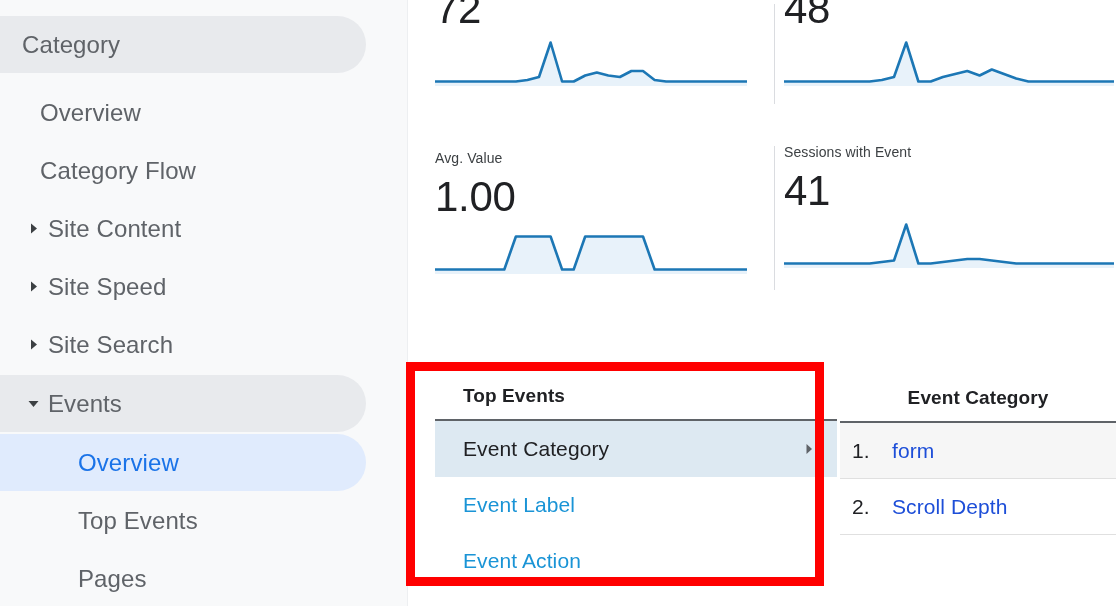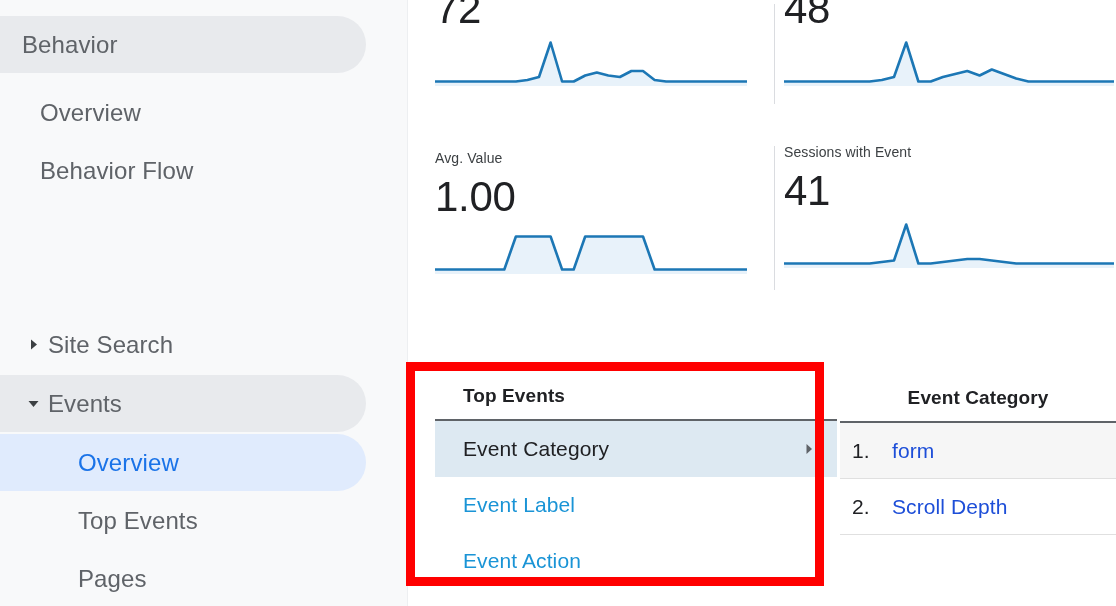--- a/index.html
+++ b/index.html
@@ -193,27 +193,43 @@
   .ec-name {
     color: #1d4ed8;
     cursor: pointer;
   }
 </style>
 </head>
 <body>
 
 <div id="sidebar">
     <div class="nav-item section " style="top: 16px;">
-      <span class="nav-label pad-l1">Behavior</span>
+      <span class="nav-label pad-l1">Category</span>
     </div>
     <div class="nav-item " style="top: 84px;">
       <span class="nav-label pad-l2">Overview</span>
     </div>
     <div class="nav-item " style="top: 142px;">
-      <span class="nav-label pad-l2">Behavior Flow</span>
+      <span class="nav-label pad-l2">Category Flow</span>
+    </div>
+    <div class="nav-item " style="top: 200px;">
+      <span class="arrow">
+        <svg width="13" height="13" viewBox="0 0 13 13">
+          <path d="M4 1.5 L4 11.5 L10 6.5 Z" fill="#3C4043"></path>
+        </svg>
+      </span>
+      <span class="nav-label ">Site Content</span>
+    </div>
+    <div class="nav-item " style="top: 258px;">
+      <span class="arrow">
+        <svg width="13" height="13" viewBox="0 0 13 13">
+          <path d="M4 1.5 L4 11.5 L10 6.5 Z" fill="#3C4043"></path>
+        </svg>
+      </span>
+      <span class="nav-label ">Site Speed</span>
     </div>
     <div class="nav-item " style="top: 316px;">
       <span class="arrow">
         <svg width="13" height="13" viewBox="0 0 13 13">
           <path d="M4 1.5 L4 11.5 L10 6.5 Z" fill="#3C4043"></path>
         </svg>
       </span>
       <span class="nav-label ">Site Search</span>
     </div>
     <div class="nav-item section " style="top: 375px;">

